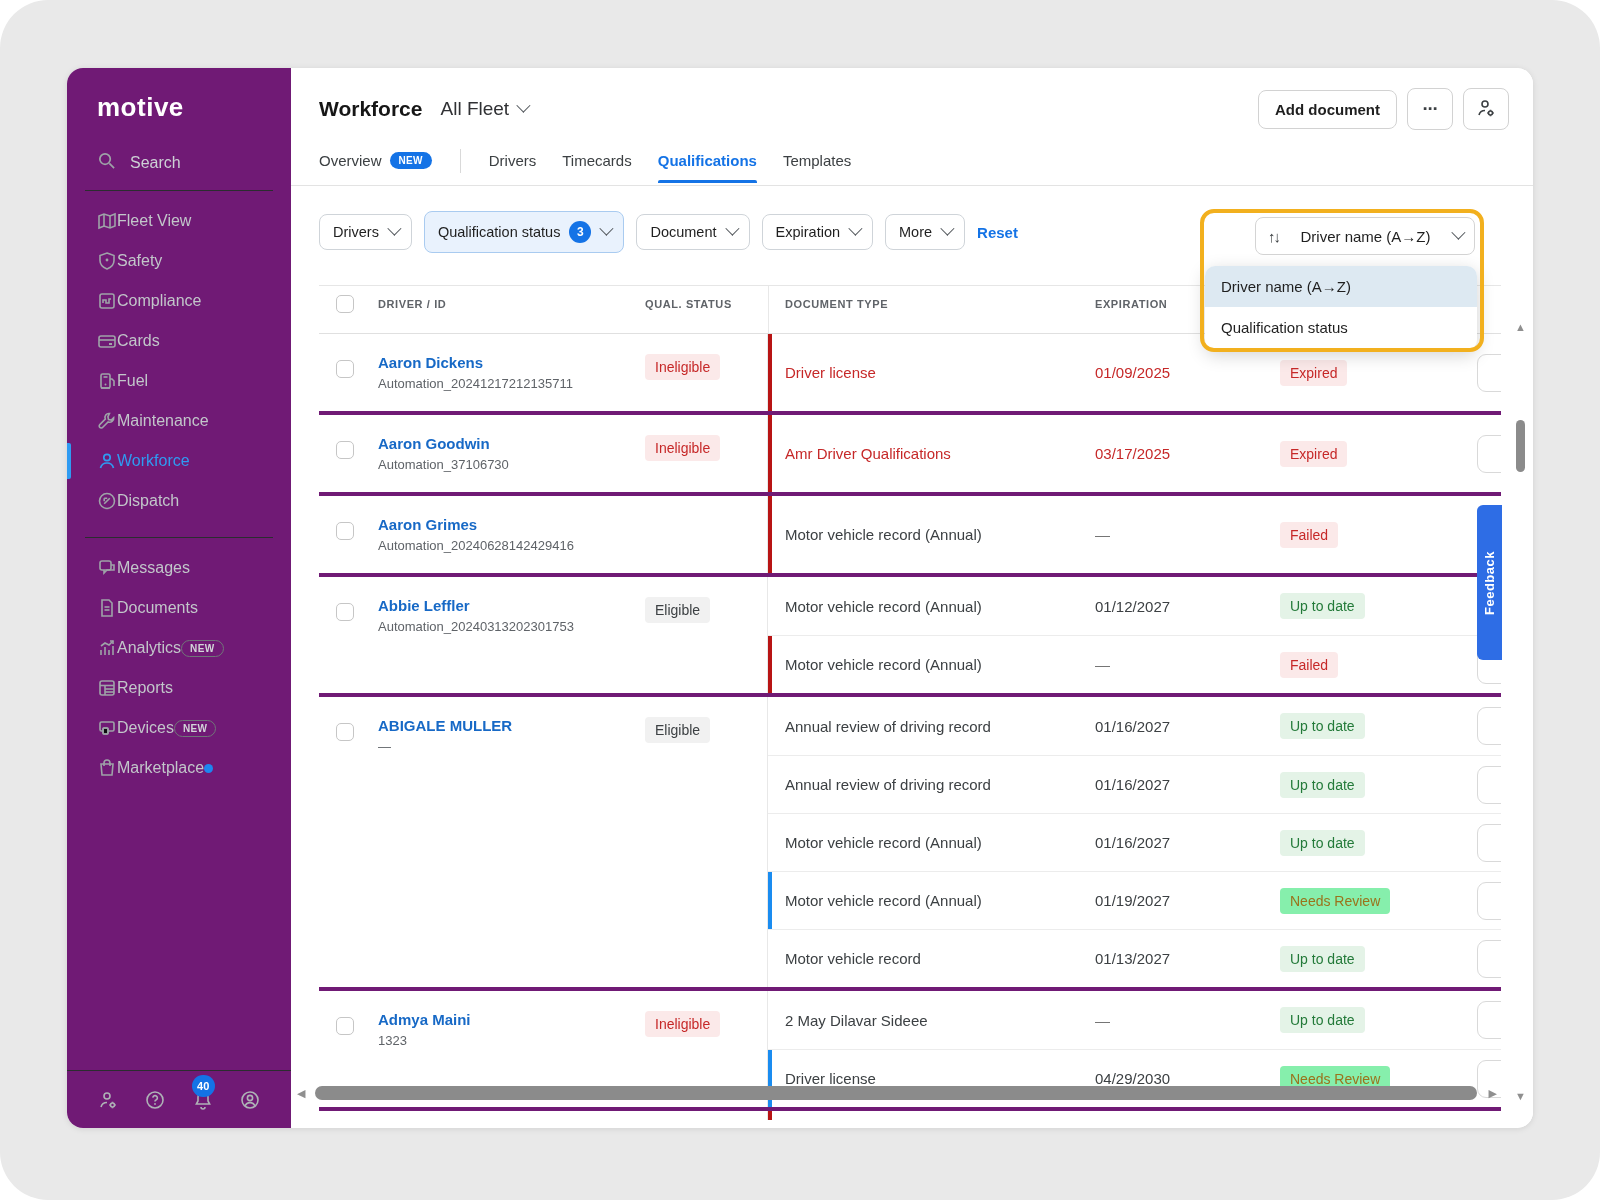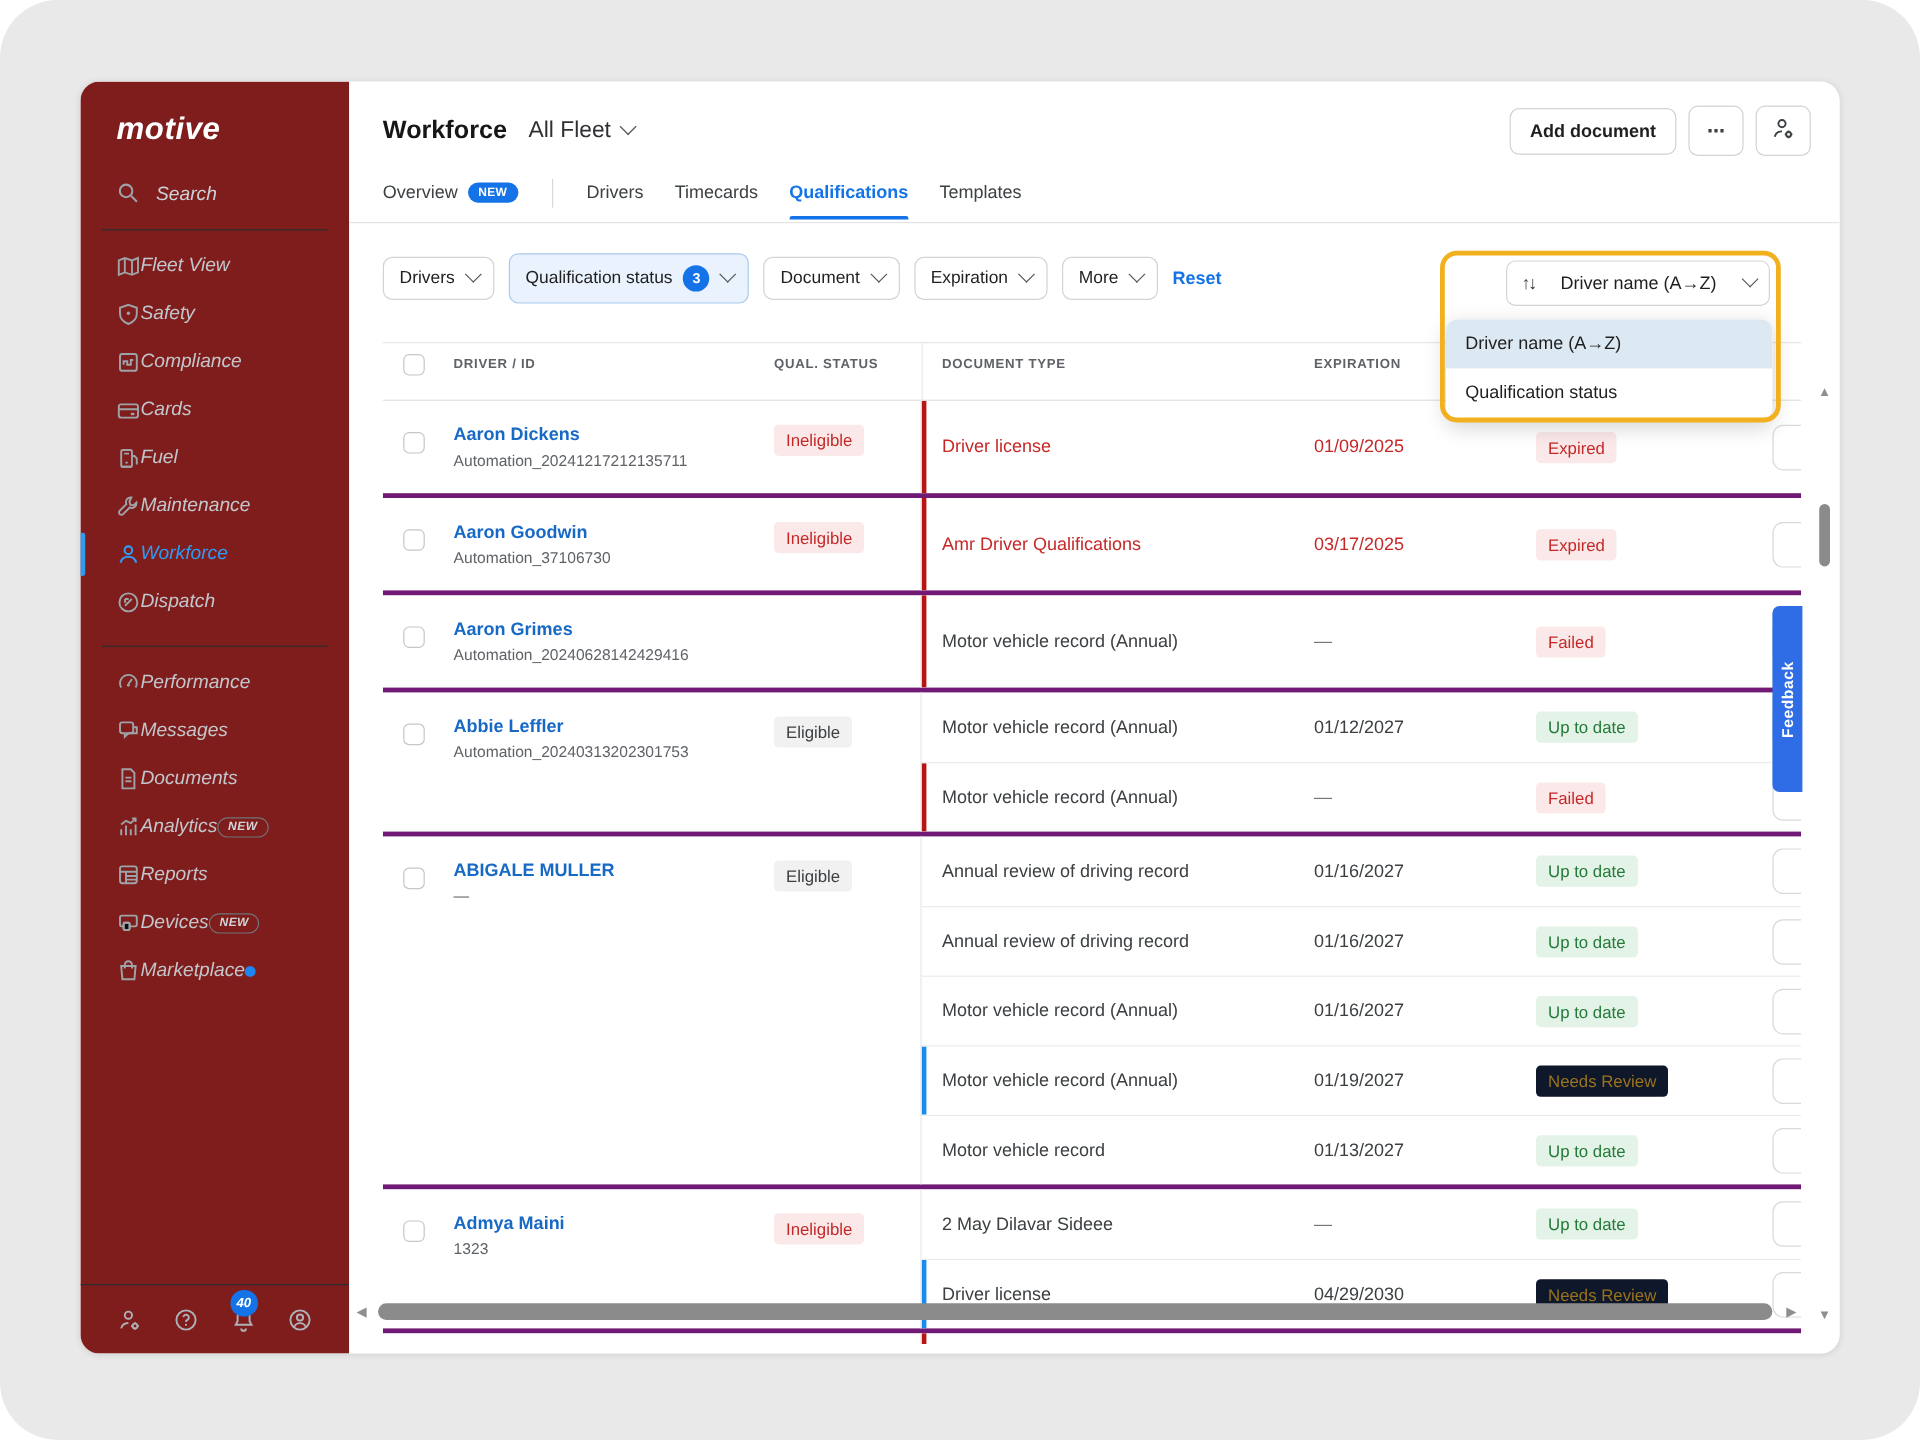--- a/index.html
+++ b/index.html
@@ -3,21 +3,21 @@
 <meta charset="utf-8">
 <style>
   * { margin:0; padding:0; box-sizing:border-box; }
   html,body { width:1600px; height:1200px; background:#ffffff; font-family:"Liberation Sans","DejaVu Sans",sans-serif; }
   .canvas { position:absolute; inset:0; width:1600px; height:1200px; background:#e9e9e9; border-radius:48px; overflow:hidden; }
 
   
   .app { position:absolute; left:67px; top:68px; width:1466px; height:1060px; border-radius:16px; overflow:hidden; background:#ffffff; display:flex; box-shadow:0 1px 6px rgba(0,0,0,.10); }
 
   
-  .sidebar { width:224px; background:#7f1d1d; color:#c2c6ca; flex:0 0 224px; position:relative;font-style:italic; }
+  .sidebar { width:224px; background:#701a75; color:#c2c6ca; flex:0 0 224px; position:relative; }
   .logo { margin:24px 0 0 30px; font-size:26px; font-weight:800; color:#ffffff; letter-spacing:.5px; }
   .side-search { display:flex; align-items:center; gap:14px; margin:28px 0 0 30px; color:#cdd1d5; font-size:16px; cursor:pointer; }
   .side-divider { height:1px; background:#2b2d2f; margin:16px 18px 10px 18px; }
   .side-nav { display:flex; flex-direction:column; }
   .side-item { position:relative; display:flex; align-items:center; height:40px; padding-left:30px; font-size:16px; color:#c2c6ca; cursor:pointer; }
   .side-item .ic { width:20px; height:20px; color:#9ea3a8; flex:0 0 20px; display:flex; align-items:center; justify-content:center; }
   .side-item.active { color:#2f9bf2; }
   .side-item.active .ic { color:#2f9bf2; }
   .side-item.active::before { content:""; position:absolute; left:0; top:2px; width:4px; height:36px; background:#2f9bf2; border-radius:0 2px 2px 0; }
   .pill-new { border:1px solid #707579; color:#d3d6d9; font-size:10px; font-weight:700; border-radius:10px; padding:2px 8px; letter-spacing:.4px; }
@@ -73,21 +73,21 @@
   .bar { position:absolute; left:0; top:0; bottom:0; width:4px; }
   .bar.red { background:#b81414; }
   .bar.blue { background:#1a8cf0; }
   .doc-type { margin-left:17px; width:310px; font-size:15px; color:#3c4043; }
   .exp { width:185px; font-size:15px; color:#3c4043; }
   .red-text { color:#c62828; }
   .dash { color:#757575; }
   .badge { display:inline-block; font-size:14px; padding:5px 10px; border-radius:4px; white-space:nowrap; }
   .b-red { background:#fbe9e9; color:#c62828; }
   .b-green { background:#e4f3e7; color:#237a39; }
-  .b-yellow { background:#0f172a; color:#9a731c; }
+  .b-yellow { background:#86efac; color:#9a731c; }
   .b-gray { background:#f1f1f1; color:#3c4043; }
   .row-action { position:absolute; right:-18px; top:50%; transform:translateY(-50%); width:42px; height:38px; border:1px solid #d9d9d9; border-radius:9px; background:#fff; }
   .group.partial { height:9px; border-bottom:none; }
   .group.partial .doc-row { height:9px; }
 
   
   .v-scroll { position:absolute; left:1220px; top:255px; bottom:28px; width:20px; z-index:30; }
   .v-scroll .arr { position:absolute; left:4px; color:#8f8f8f; font-size:11px; }
   .v-scroll .thumb { position:absolute; left:5px; top:97px; width:9px; height:52px; background:#8b8b8b; border-radius:5px; }
   .h-scroll { position:absolute; left:6px; right:36px; top:1018px; height:14px; z-index:30; display:flex; align-items:center; }
@@ -199,30 +199,20 @@
                 <path d="M12.8 7.2l-5.6 5.6M7.2 7.2h3M7.2 7.2v3"></path>
               </svg>
             </span>
         <span>Dispatch</span>
       </div>
     </div>
 
     <div class="side-divider"></div>
 
     <div class="side-nav">
-      <div class="side-item">
-        <span class="ic">
-              <svg width="20" height="20" viewBox="0 0 20 20" fill="none" stroke="currentColor" stroke-width="1.6">
-                <path d="M4 14a7 7 0 1 1 12 0"></path>
-                <line x1="10" y1="11" x2="13" y2="7"></line>
-                <circle cx="10" cy="12" r="1.2" fill="currentColor" stroke="none"></circle>
-              </svg>
-            </span>
-        <span>Performance</span>
-      </div>
       <div class="side-item">
         <span class="ic">
               <svg width="20" height="20" viewBox="0 0 20 20" fill="none" stroke="currentColor" stroke-width="1.6">
                 <rect x="3" y="3" width="11" height="9" rx="2"></rect>
                 <path d="M7 12v3l3-3h7V7h-3"></path>
               </svg>
             </span>
         <span>Messages</span>
       </div>
       <div class="side-item">

